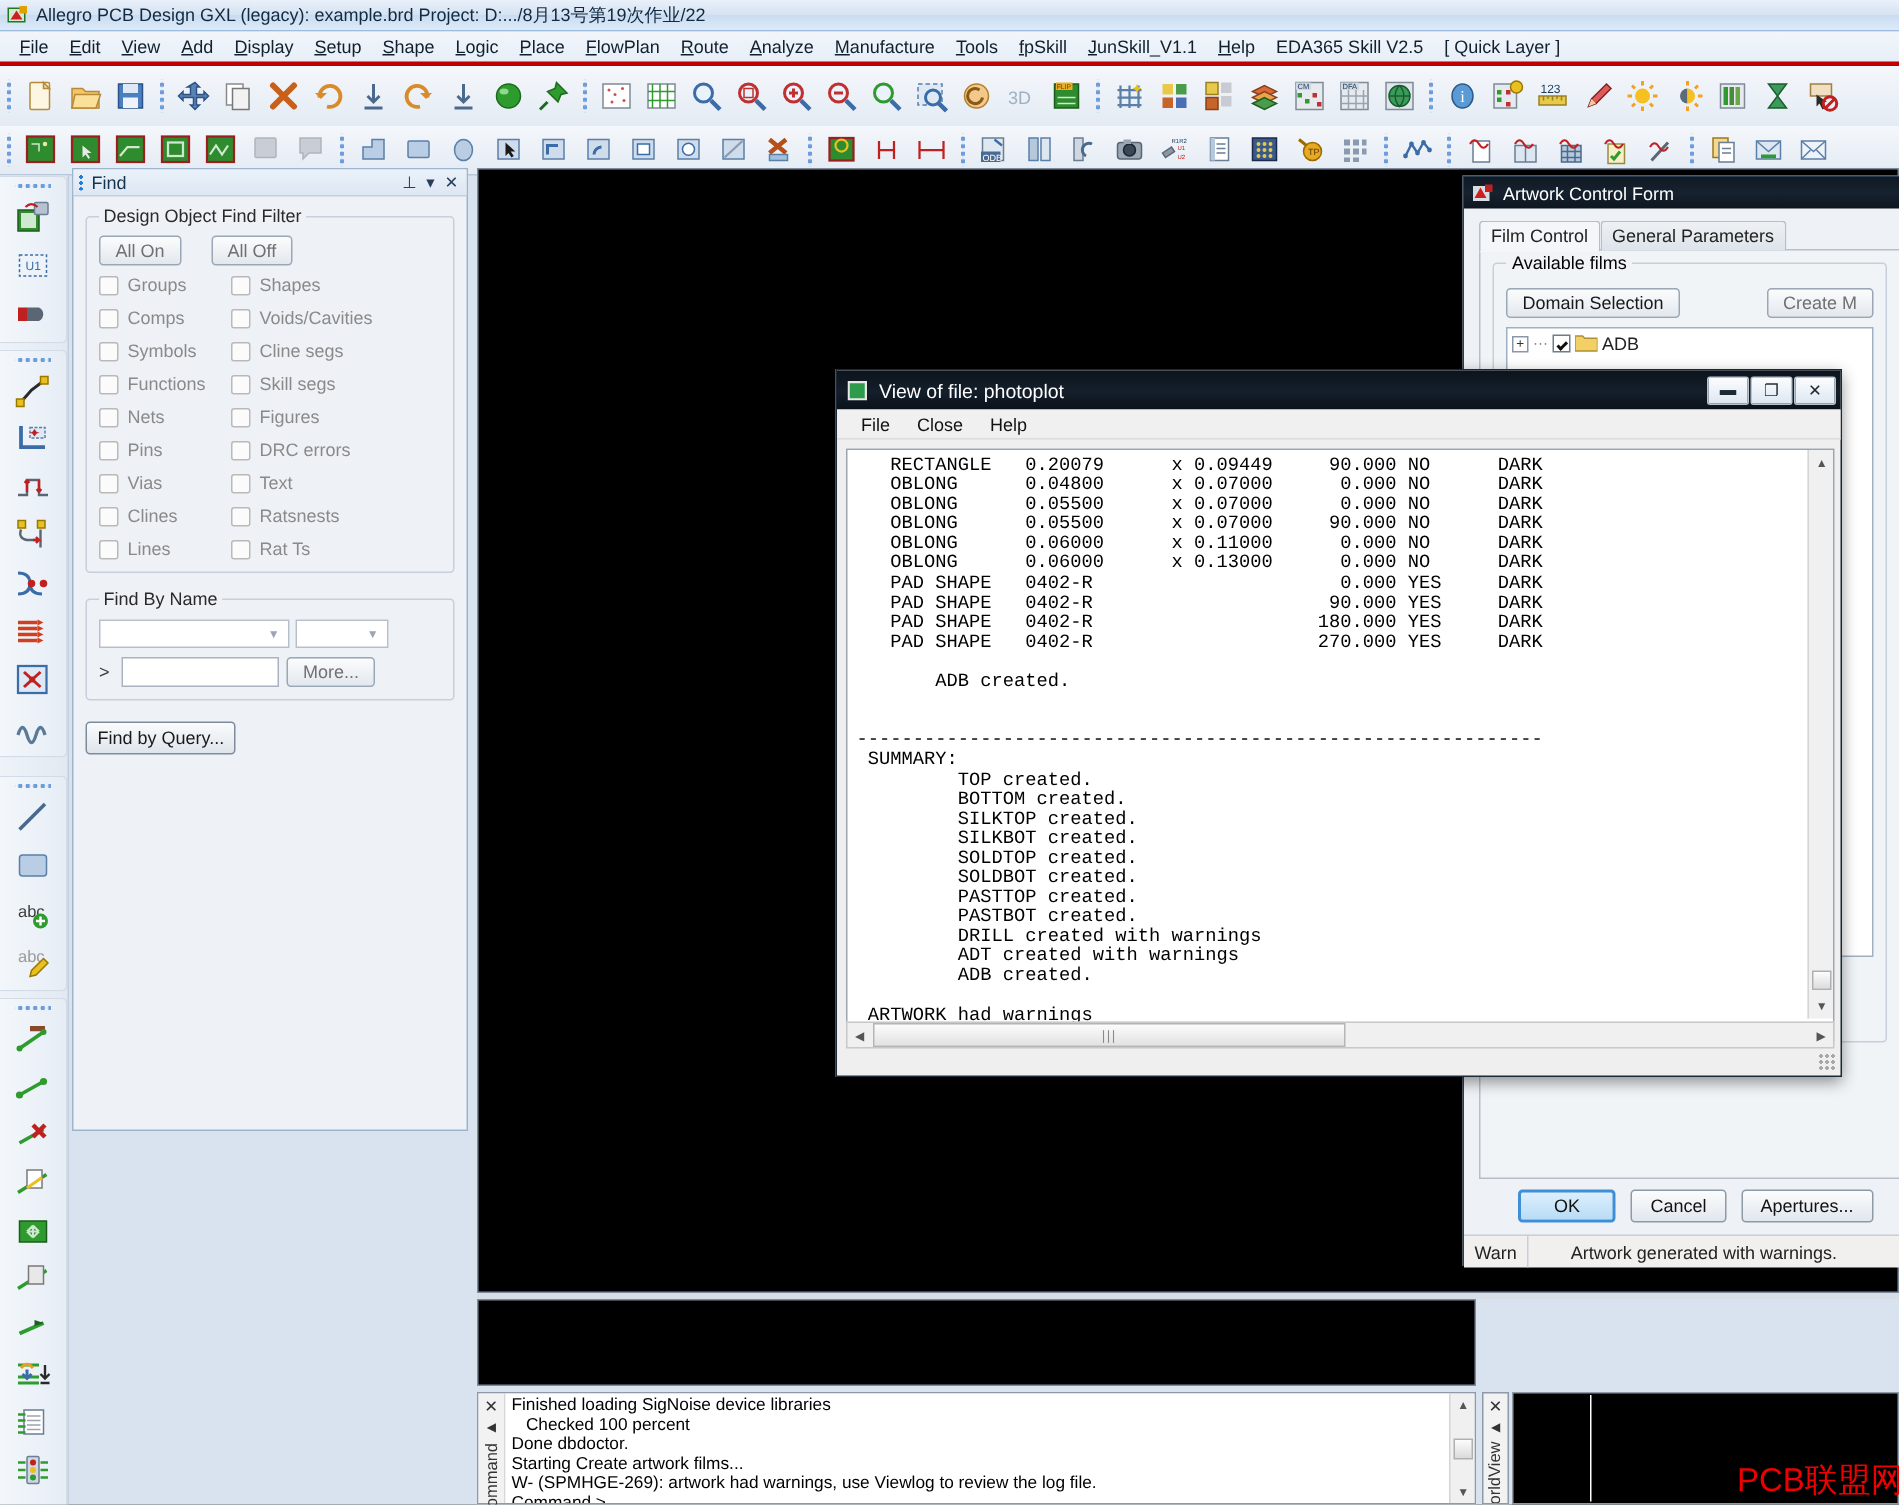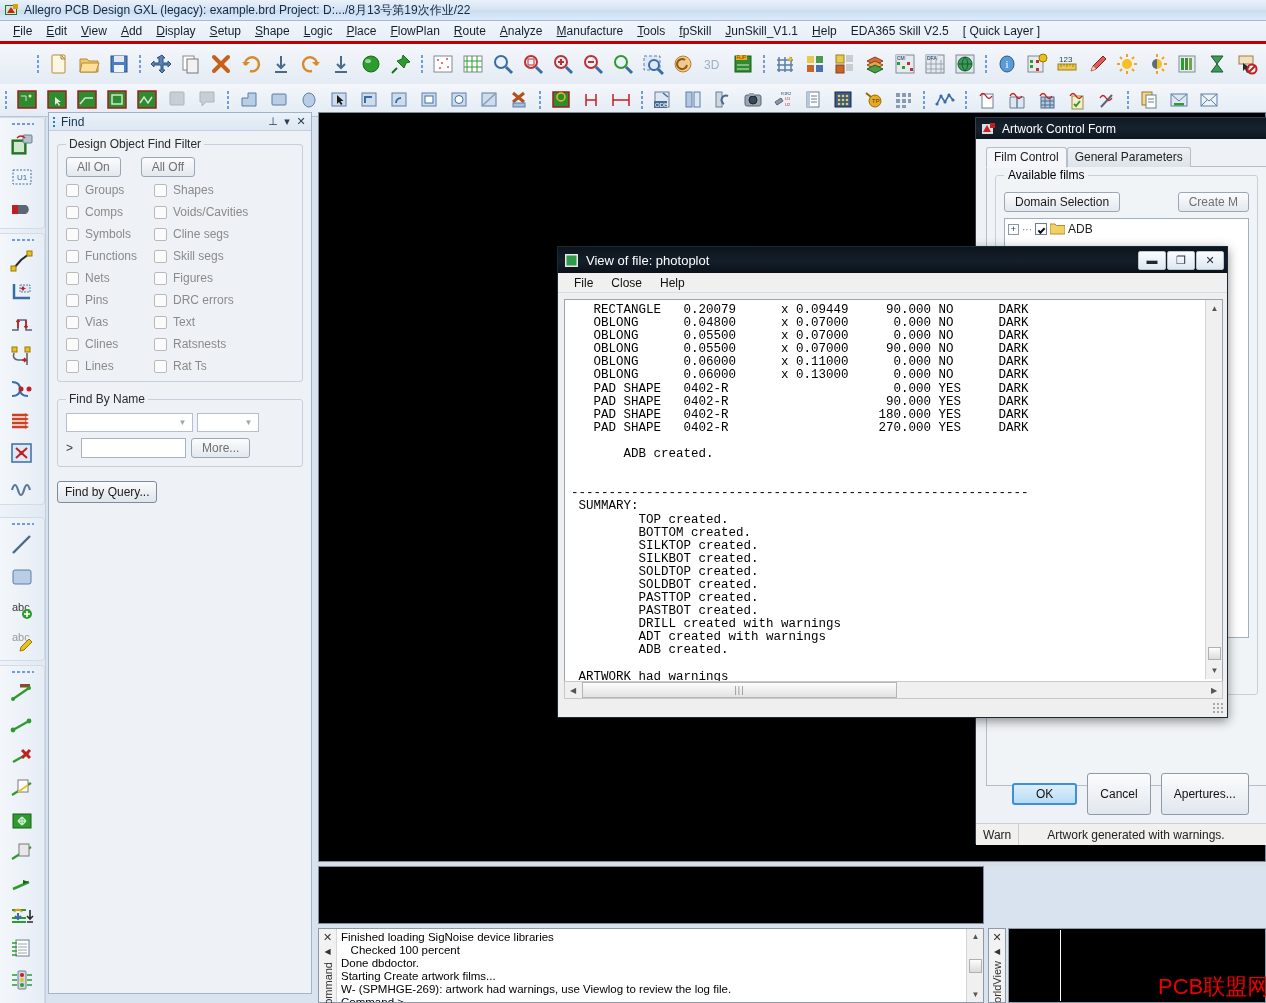--- a/index.html
+++ b/index.html
@@ -38,21 +38,21 @@
   .menubar-redline {
     position: absolute; left: 0; top: 41px; width: 1266px; height: 3px; background: #c00000;
   }
 
   
   .toolbar {
     position: absolute; left: 0; width: 1266px;
     background: linear-gradient(180deg,#f4f7fb 0%,#e4ebf4 100%);
     display: flex; align-items: center;
   }
-  .toolbar.row1 { top: 44px; height: 40px; padding-left: 32px; }
+  .toolbar.row1 { top: 44px; height: 40px; }
   .toolbar.row2 { top: 84px; height: 33px; border-bottom: 1px solid #b7c6d8; }
   .grip {
     width: 6px; height: 22px; margin: 0 3px; flex: none;
     background-image: radial-gradient(#6f9ddb 45%, transparent 46%);
     background-size: 4px 5px; background-repeat: repeat-y;
     background-position: 1px 1px;
   }
   .tbtn {
     width: 30px; height: 30px; flex: none; display: flex; align-items: center; justify-content: center;
     border: 1px solid transparent; border-radius: 2px; cursor: default;
@@ -77,21 +77,21 @@
     border: 1px solid #d2dbe6; border-left: none; border-radius: 0 4px 4px 0;
     margin-bottom: 4px; padding-bottom: 3px;
   }
   .vbtn {
     width: 38px; height: 32px; margin: 0 auto; display: flex; align-items: center; justify-content: center;
     cursor: default;
   }
 
   
   .findpanel {
-    position: absolute; left: 48px; top: 112px; width: 264px; height: 882px;
+    position: absolute; left: 48px; top: 112px; width: 264px; height: 642px;
     background: #eef2f7; border: 1px solid #9eb4cc;
   }
   .fp-title {
     height: 18px; background: linear-gradient(180deg,#eaf1f9,#dde7f3);
     display: flex; align-items: center; padding: 0 3px; border-bottom: 1px solid #c2cfdd;
   }
   .fp-title .dots {
     width: 4px; height: 11px; margin-right: 5px;
     background-image: radial-gradient(#1f7fd6 45%, transparent 46%);
     background-size: 4px 4px; background-repeat: repeat-y;
@@ -195,21 +195,21 @@
     border-left: 2px solid #111; border-bottom: 2px solid #111; transform: rotate(-45deg);
   }
   .folder { width: 15px; height: 12px; flex: none; }
 
   .create-artwork-wrap { text-align: center; margin-top: 12px; }
   .acf-buttons {
     position: absolute; left: 16px; bottom: 30px; width: 100%;
     display: flex; align-items: center; gap: 10px; padding-left: 20px;
   }
   .abtn {
-    border: 1px solid #8e9aa8; border-radius: 3px; font-size: 12px; padding: 13px 12px;
+    border: 1px solid #8e9aa8; border-radius: 3px; font-size: 12px; padding: 3px 12px;
     background: linear-gradient(180deg,#fbfcfd,#e1e7ee); color: #6f6f6f; cursor: default;
   }
   .abtn.primary {
     color: #111; border: 2px solid #3f8fd6; border-radius: 3px;
     background: linear-gradient(180deg,#ddeefc,#b8dcf6);
     padding: 2px 22px;
   }
   .abtn.dark { color: #111; }
   .acf-status {
     position: absolute; left: 0; bottom: 0; width: 100%; height: 22px;

